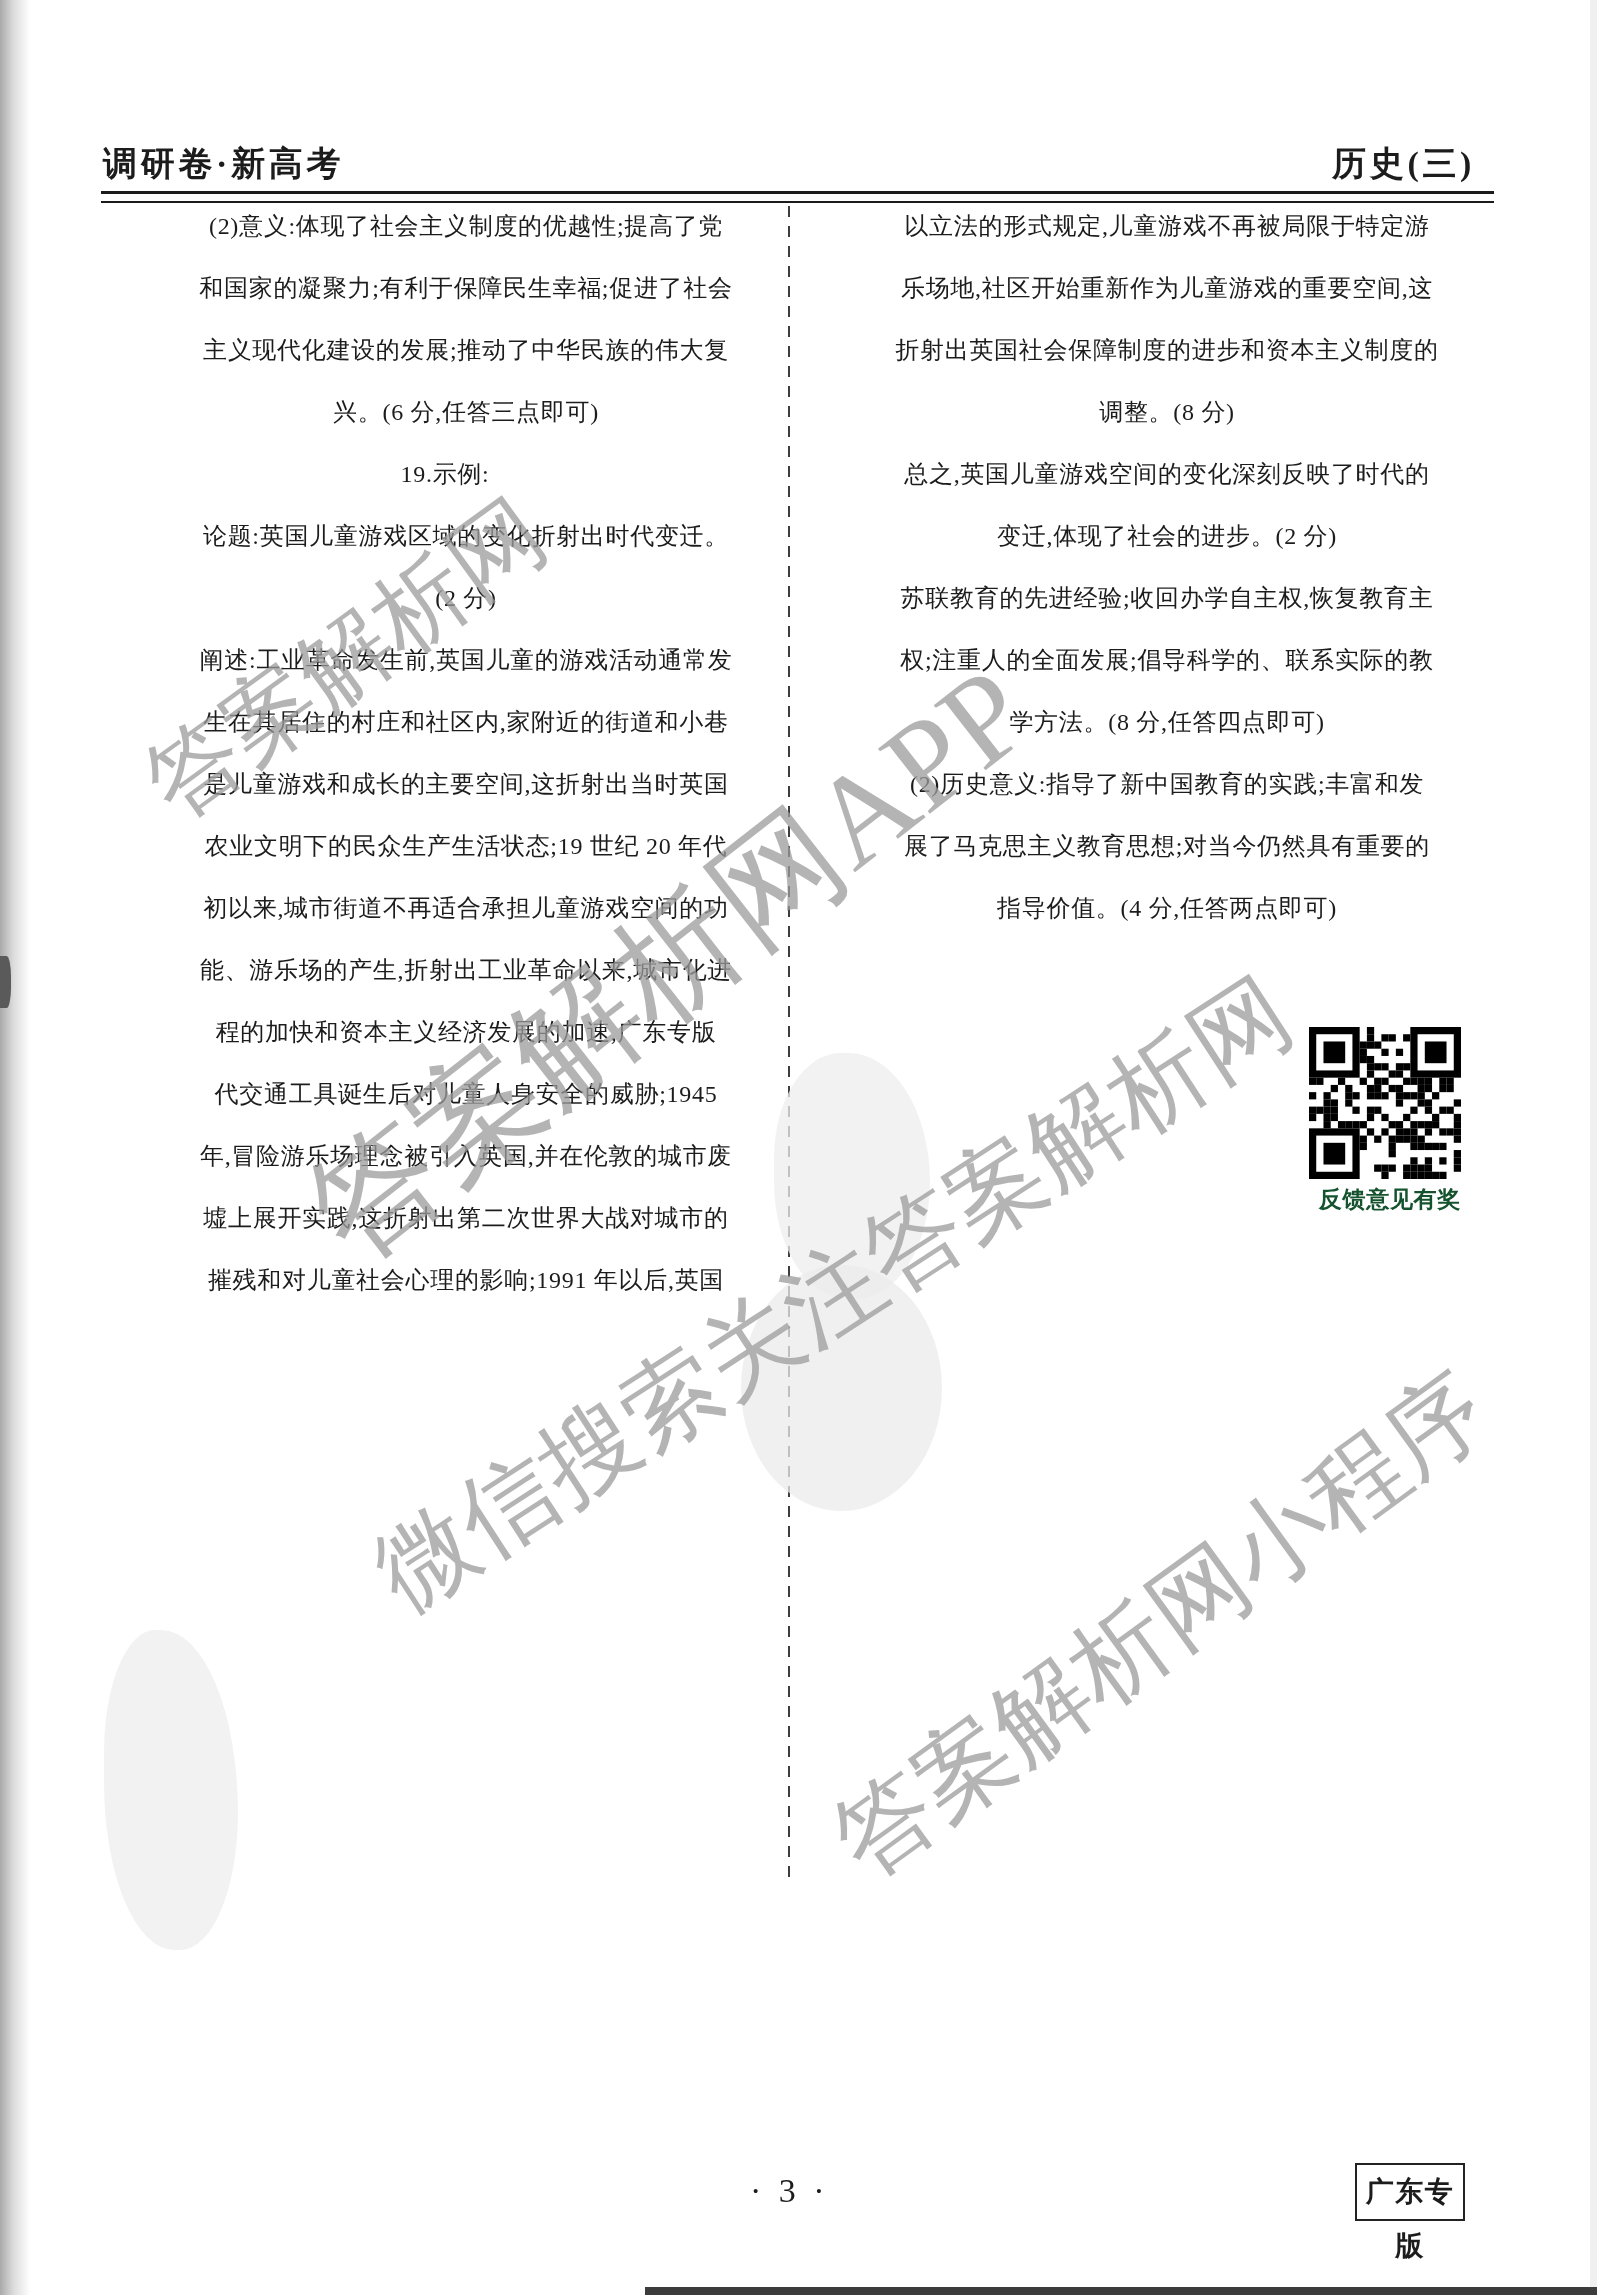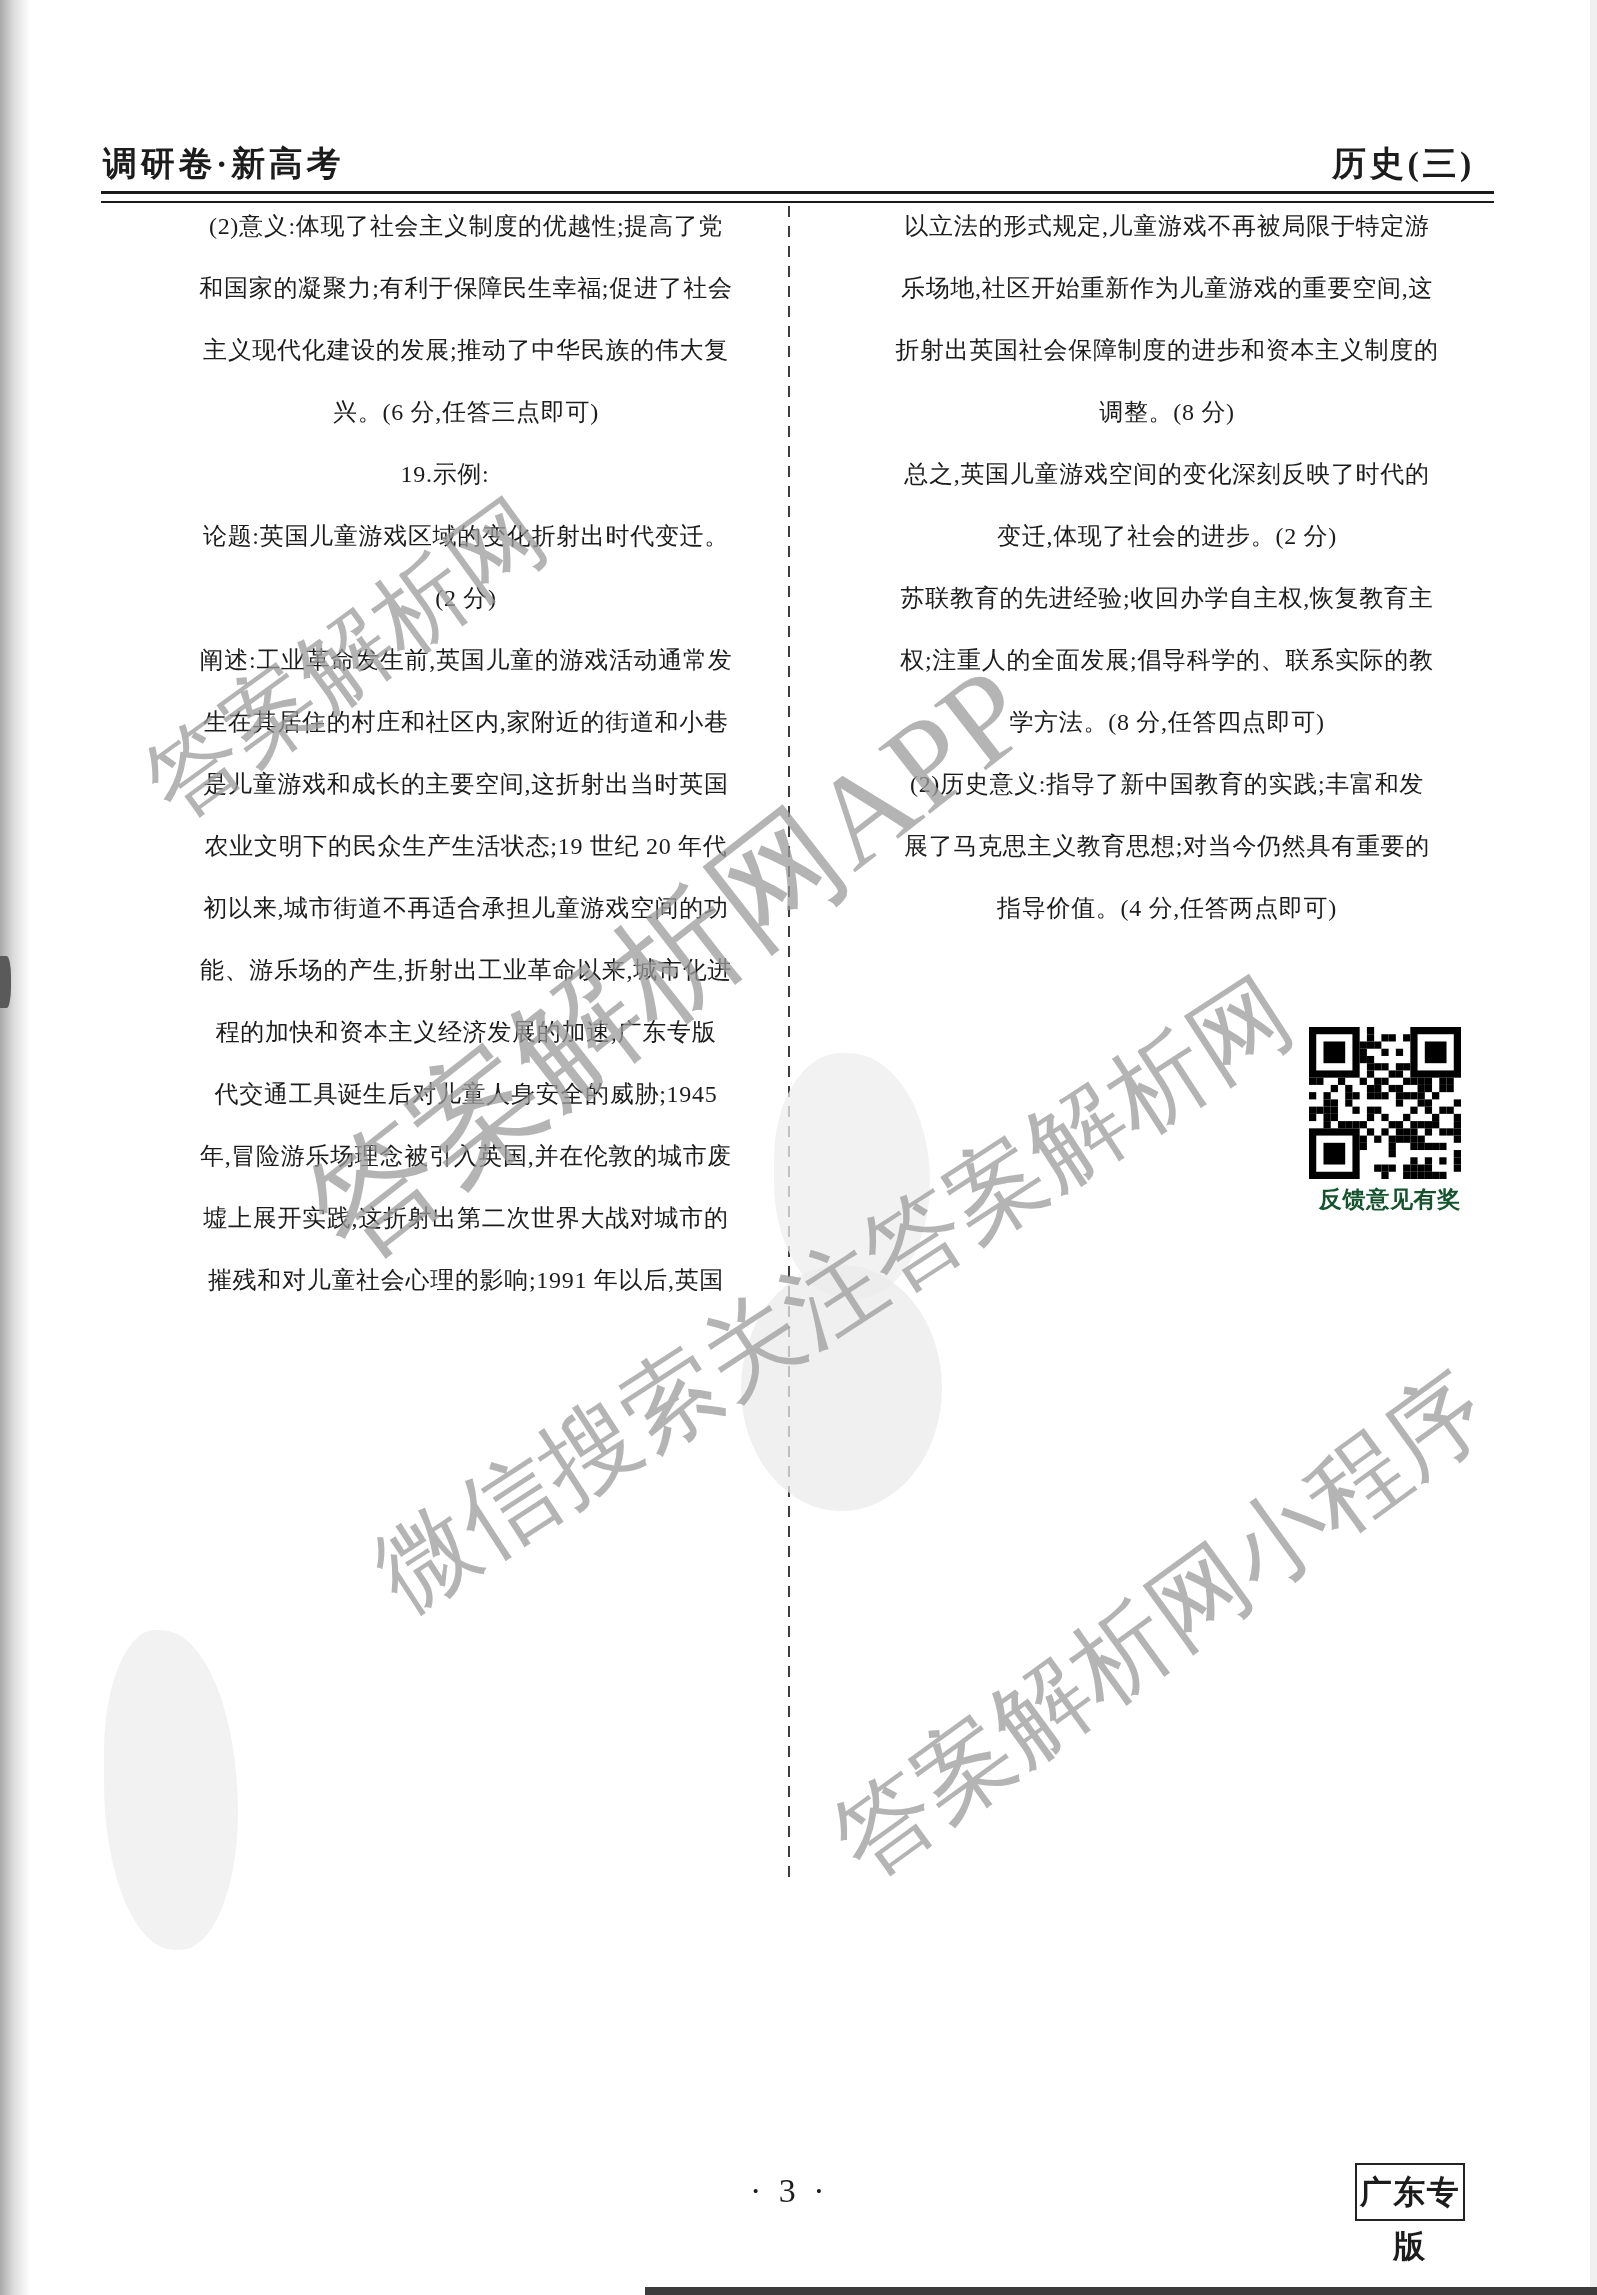--- a/index.html
+++ b/index.html
@@ -47,21 +47,21 @@
   #qr-block{position:absolute;left:1309px;top:1027px;width:152px;z-index:4;}
   #qr-code{display:block;width:152px;height:152px;}
   #qr-caption{margin-top:4.5px;text-align:right;font-family:"Liberation Sans",sans-serif;
       font-weight:bold;font-size:23px;letter-spacing:0.7px;color:#14532d;}
 
   
   #page-number{position:absolute;left:715px;top:2172px;width:149px;text-align:center;
       font-size:34px;letter-spacing:4.5px;}
   #edition-badge{position:absolute;left:1355px;top:2163px;width:110px;height:58px;
       border:2.2px solid #222;box-sizing:border-box;text-align:center;line-height:54px;
-      font-family:"Liberation Sans",sans-serif;font-weight:bold;font-size:32px;
+      font-family:"Liberation Sans",sans-serif;font-weight:bold;font-size:28px;
       letter-spacing:1.5px;}
 
   
   #edge-left{position:absolute;left:0;top:0;width:30px;height:2295px;z-index:5;
       background:linear-gradient(90deg,#a9a9a9 0,#dcdcdc 45%,rgba(255,255,255,0) 100%);}
   #edge-smudge{position:absolute;left:0;top:956px;width:11px;height:52px;
       background:#5a5a5a;border-radius:0 40% 40% 0;z-index:6;}
   #edge-bottom{position:absolute;left:645px;top:2287px;width:953px;height:9px;
       background:#3c3c3c;z-index:6;}
   #edge-right{position:absolute;right:0;top:0;width:7.4px;height:2295px;

